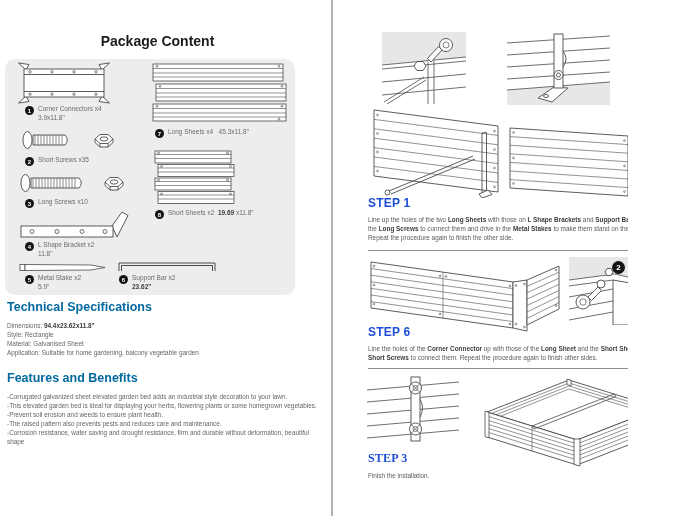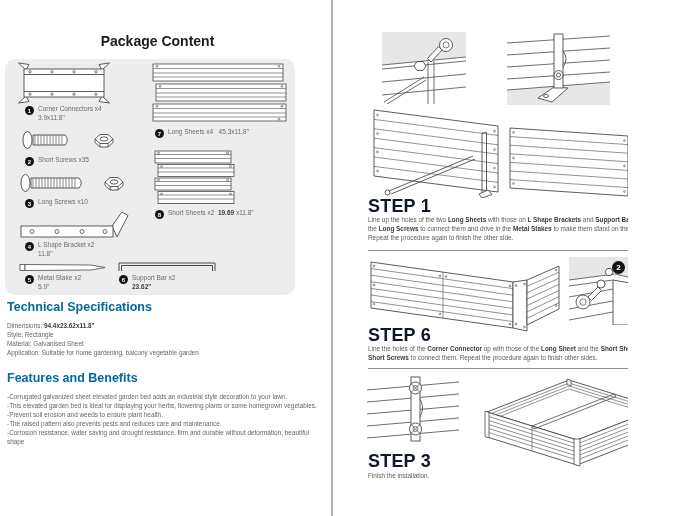--- a/index.html
+++ b/index.html
@@ -9,21 +9,21 @@
   .title{font-size:14px;font-weight:600;color:#1c1c1c;text-align:center;width:315px;}
   .pkgbox{background:#ededed;border-radius:10px;}
   .item{display:flex;gap:4px;align-items:flex-start;font-size:6.5px;color:#6b6b6b;}
   .badge{flex:0 0 auto;width:9px;height:9px;border-radius:50%;background:#141414;color:#fff;
          font-size:6px;font-weight:700;display:inline-flex;align-items:center;justify-content:center;
          line-height:1;margin-top:1px;}
   .badge.lone{position:absolute;width:13px;height:13px;font-size:8px;}
   .lines{line-height:1.35;}
   .sect-h{font-size:12.5px;font-weight:700;color:#0369a1;}
   .small{font-size:6.4px;color:#666;line-height:1.42;}
-  .step-h{font-size:18px;font-weight:700;color:#0f172a;letter-spacing:0.2px;}
+  .step-h{font-size:12px;font-weight:700;color:#1d4ed8;letter-spacing:0.2px;}
   .step-p{font-size:6.4px;color:#5a5a5a;line-height:1.42;}
   .bseg{font-weight:700;color:#3c3c3c;}
   .hr{height:1px;background:#8f8f8f;}
   .vdiv{width:1.5px;background:#b3b3b3;}
   svg{display:block;}
 </style>
 </head>
 <body>
 
 <div id="page">
@@ -471,16 +471,16 @@
     </g>
     <g fill="#fff" stroke="#4a4a4a" stroke-width="0.8">
       <path d="M55,54 L137,22 M57,57 L139,24.5 M55,54 L57,57 M137,22 L139,24.5" fill="none"></path>
       <polygon points="8,39 12,40.5 12,66 8,64.5"></polygon>
       <polygon points="97,67 103,67 103,94 97,92.5"></polygon>
       <polygon points="180,35 184,36.5 184,62 180,60.5"></polygon>
       <polygon points="90,7 94,8.5 94,14 90,12.5"></polygon>
     </g>
   </svg>
 
-  <div class="abs step-h" style="left:368px;top:451px;">STEP 3</div>
+  <div class="abs step-h" style="left:368px;top:451px;font-family:Liberation Serif, serif;">STEP 3</div>
   <div class="abs step-p" style="left:368px;top:471px;width:300px;"><span>Finish the installation.</span></div>
 
 </div>
 
 </body></html>

